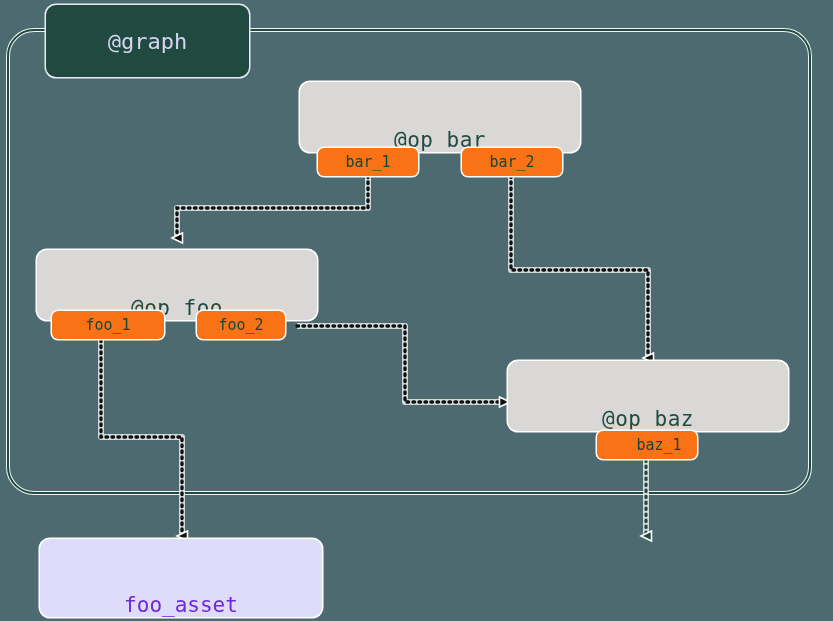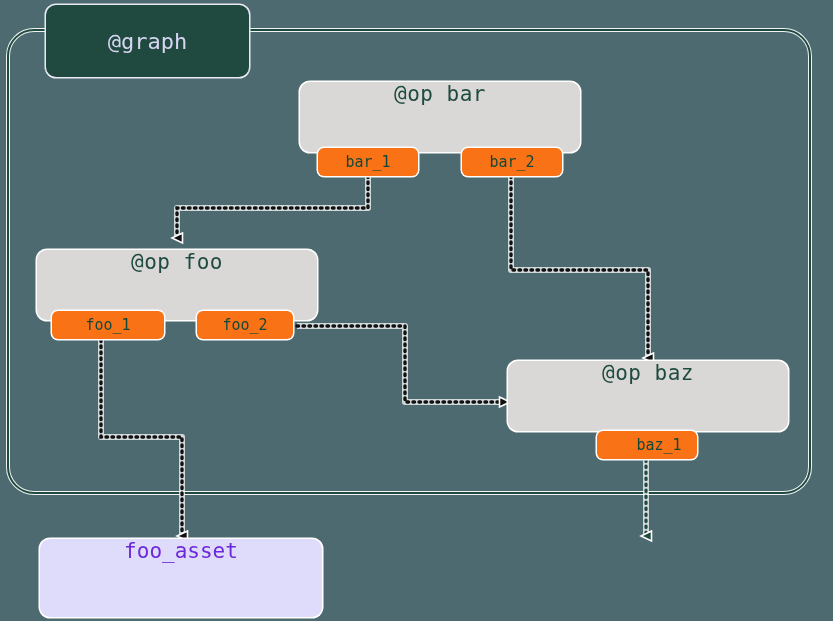--- a/index.html
+++ b/index.html
@@ -20,21 +20,21 @@
     left: 0;
     top: 0;
     width: 833px;
     height: 621px;
     pointer-events: none;
   }
   .node {
     position: absolute;
     box-sizing: border-box;
     display: flex;
-    align-items: flex-start;
+    align-items: flex-end;
     justify-content: center;
   }
   .op-box {
     background: #d9d8d6;
     border-radius: 10px;
     color: #1f4a40;
     font-size: 21px;
     letter-spacing: 0.5px;
     box-shadow: 0 0 0 1.5px #ffffff;
   }
@@ -139,21 +139,21 @@
   <div class="pill" style="left:462px; top:148px; width:100px;text-align:right;">
     <span>bar_2</span>
   </div>
 
   <div class="node op-box" style="left:37px; top:250px; width:280px; height:70px;">
     <span class="op-label">@op foo</span>
   </div>
   <div class="pill" style="left:52px; top:311px; width:112px;">
     <span>foo_1</span>
   </div>
-  <div class="pill" style="left:197px; top:311px; width:96px;">
+  <div class="pill" style="left:197px; top:311px; width:88px;">
     <span>foo_2</span>
   </div>
 
   <div class="node op-box" style="left:508px; top:361px; width:280px; height:70px;">
     <span class="op-label">@op baz</span>
   </div>
   <div class="pill" style="left:597px; top:431px; width:100px;padding-left:24px;">
     <span>baz_1</span>
   </div>
 

